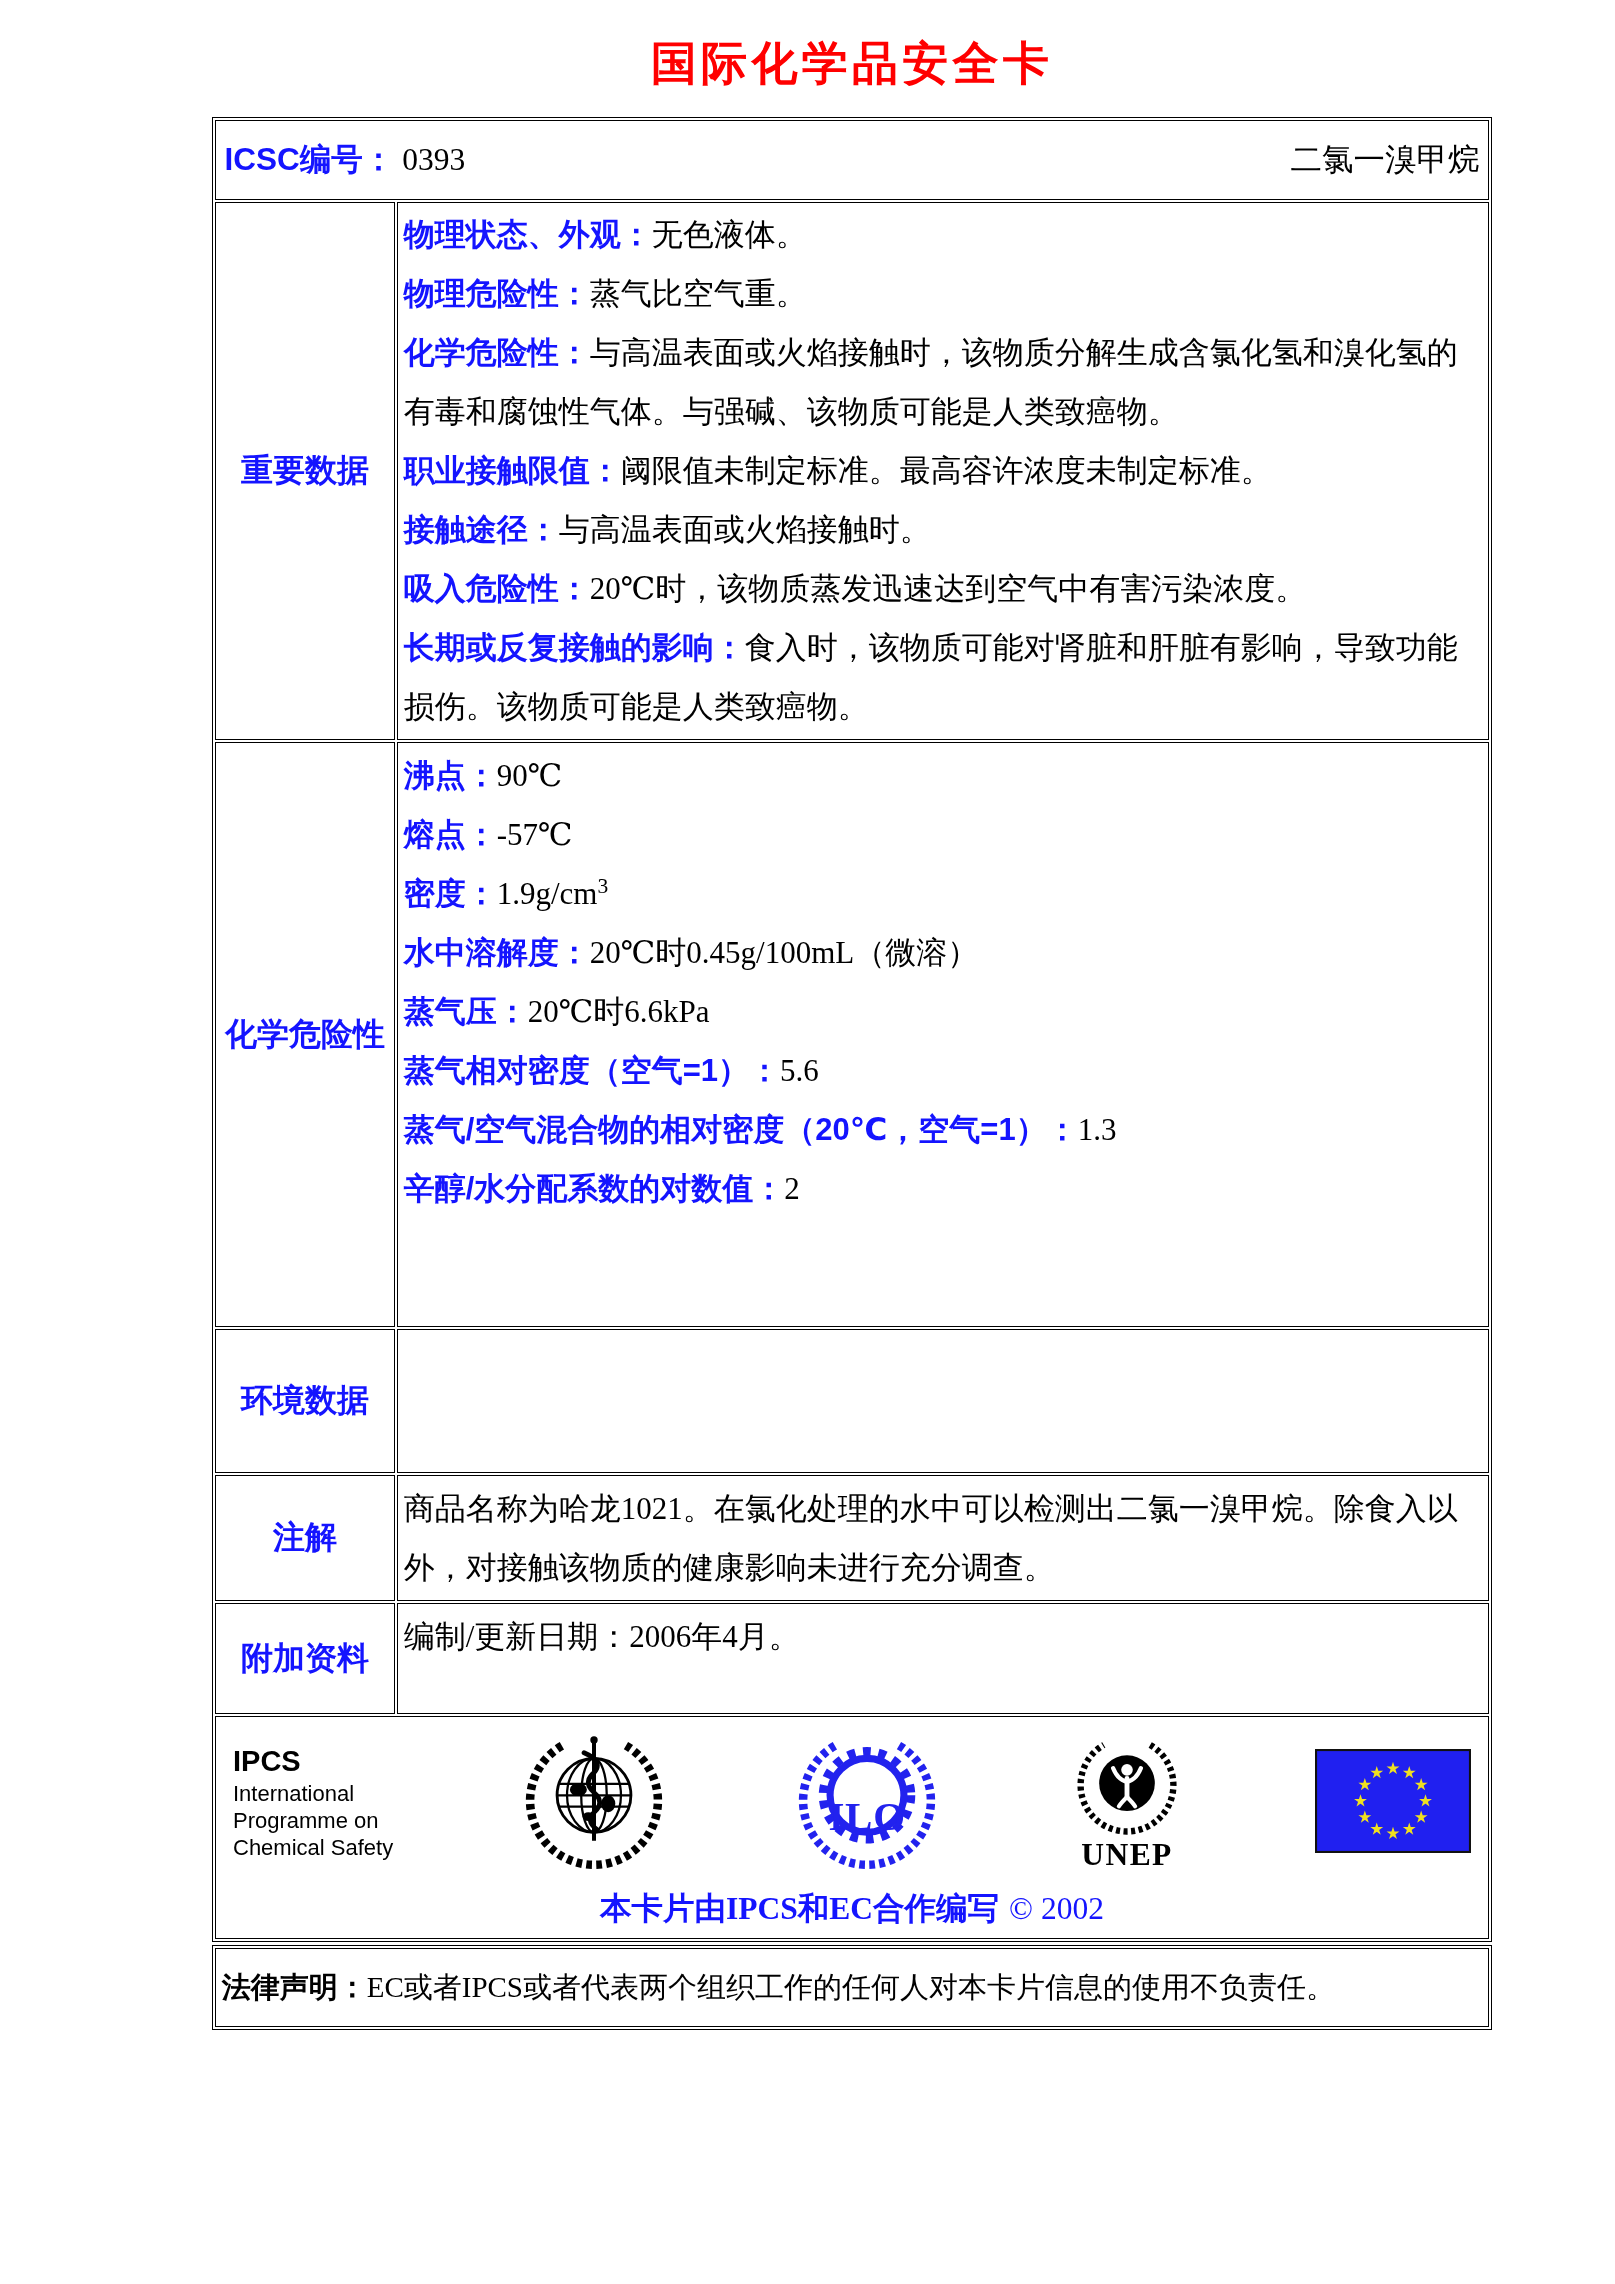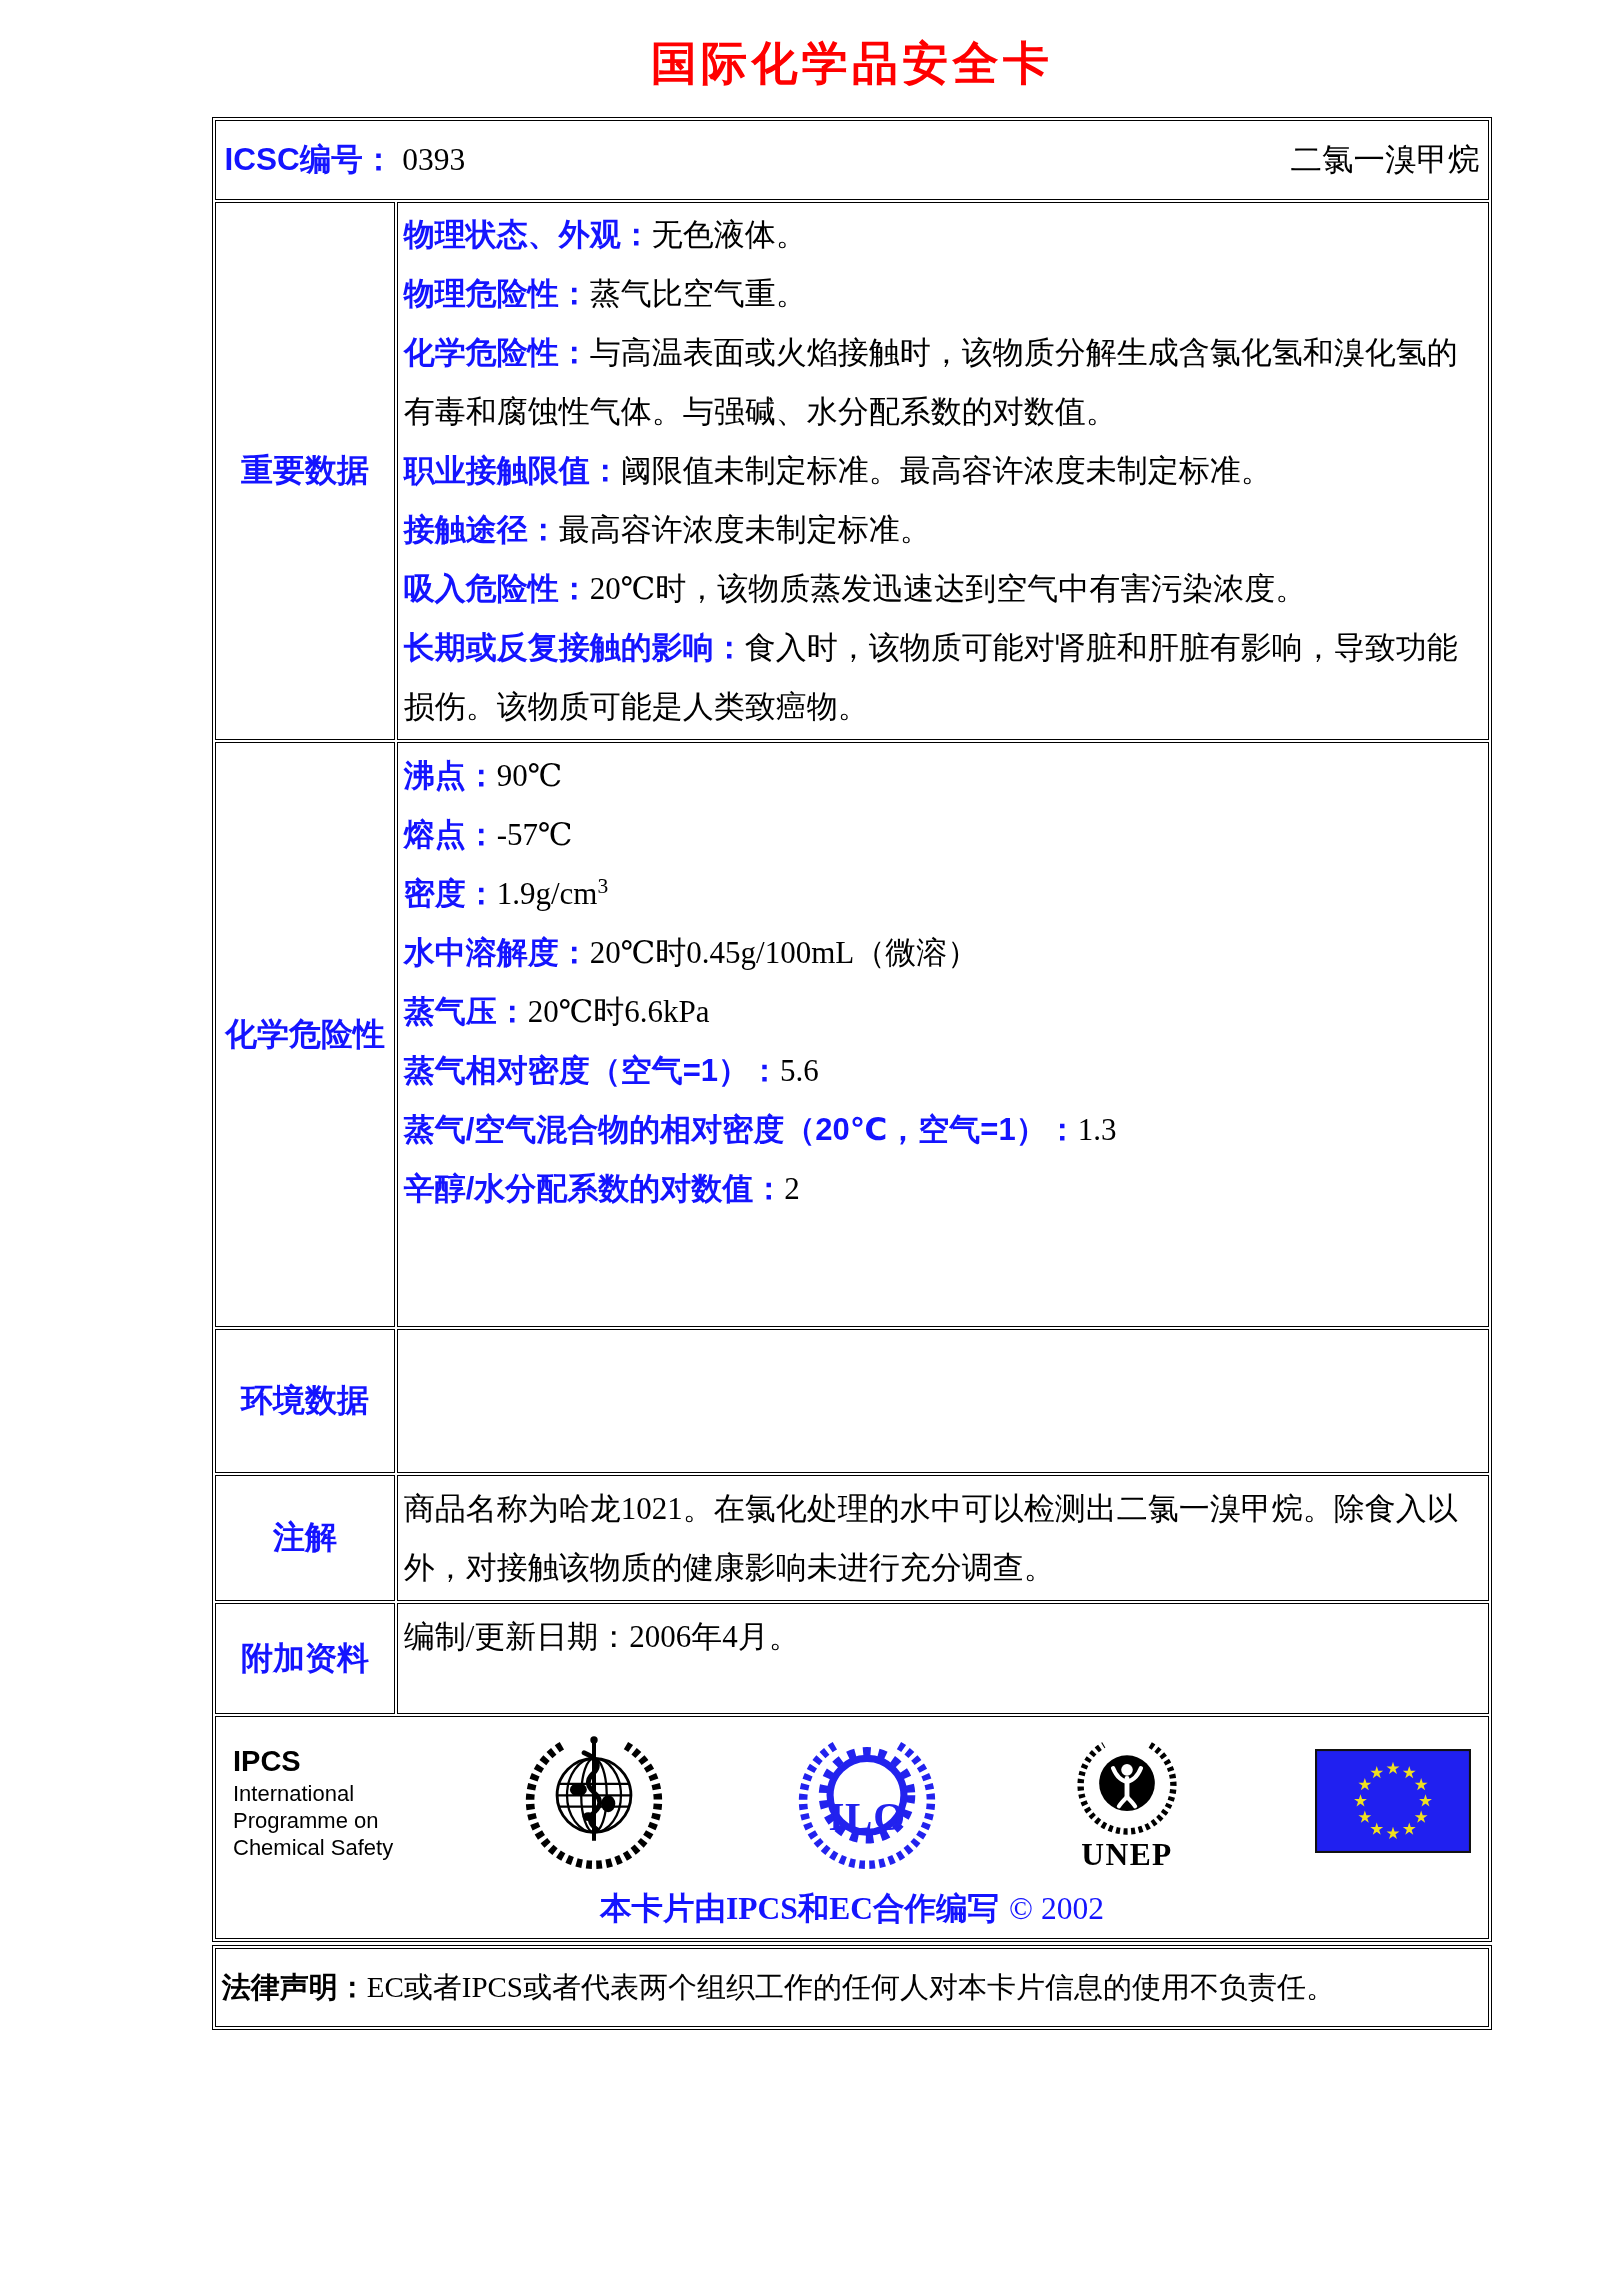--- a/index.html
+++ b/index.html
@@ -117,23 +117,23 @@
           <div class="chem-name">二氯一溴甲烷</div>
         </div>
       </td>
     </tr>
 
     <tr>
       <td class="label-td h-important">重要数据</td>
       <td class="content-td h-important">
         <div><span class="lbl">物理状态、外观：</span><span class="val">无色液体。</span></div>
         <div><span class="lbl">物理危险性：</span><span class="val">蒸气比空气重。</span></div>
-        <div><span class="lbl">化学危险性：</span><span class="val">与高温表面或火焰接触时，该物质分解生成含氯化氢和溴化氢的有毒和腐蚀性气体。与强碱、水分配系数的对数值。</span></div>
+        <div><span class="lbl">化学危险性：</span><span class="val">与高温表面或火焰接触时，该物质分解生成含氯化氢和溴化氢的有毒和腐蚀性气体。与强碱、该物质可能是人类致癌物。</span></div>
         <div><span class="lbl">职业接触限值：</span><span class="val">阈限值未制定标准。最高容许浓度未制定标准。</span></div>
-        <div><span class="lbl">接触途径：</span><span class="val">最高容许浓度未制定标准。</span></div>
+        <div><span class="lbl">接触途径：</span><span class="val">与高温表面或火焰接触时。</span></div>
         <div><span class="lbl">吸入危险性：</span><span class="val">20℃时，该物质蒸发迅速达到空气中有害污染浓度。</span></div>
         <div><span class="lbl">长期或反复接触的影响：</span><span class="val">食入时，该物质可能对肾脏和肝脏有影响，导致功能损伤。该物质可能是人类致癌物。</span></div>
       </td>
     </tr>
 
     <tr>
       <td class="label-td h-physical">化学危险性</td>
       <td class="content-td h-physical">
         <div><span class="lbl">沸点：</span><span class="val">90℃</span><sup class="u3"></sup></div>
         <div><span class="lbl">熔点：</span><span class="val">-57℃</span><sup class="u3"></sup></div>

